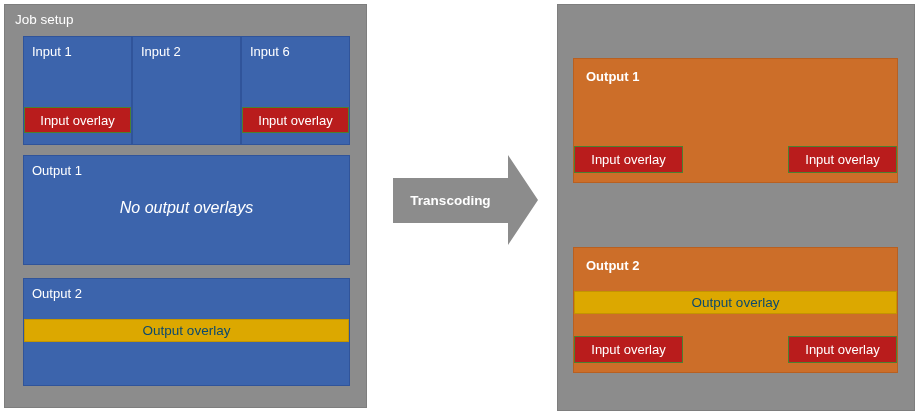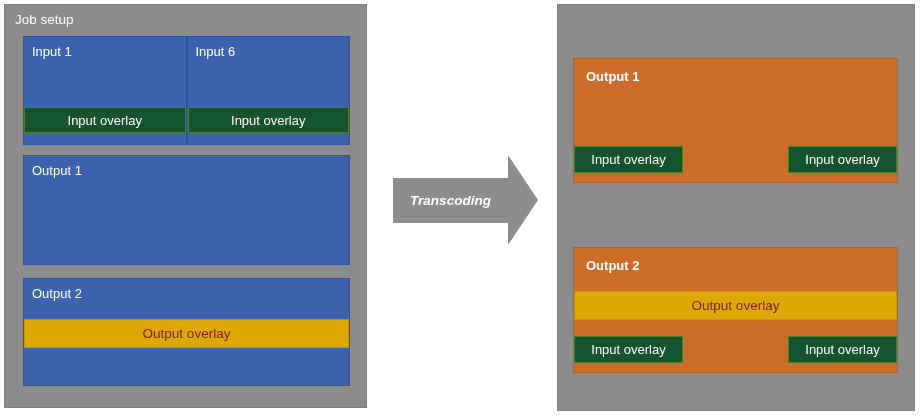--- a/index.html
+++ b/index.html
@@ -55,21 +55,21 @@
     top: 7px; left: 8px;
     font-size: 13px;
     color: #ffffff;
     white-space: nowrap;
   }
   .green-overlay {
     position: absolute;
     left: 0; right: 0;
     bottom: 11px;
     height: 26px;
-    background: #14532d;
+    background: #b91c1c;
     border: 1px solid #4c8030;
     box-sizing: border-box;
     display: flex;
     align-items: center;
     justify-content: center;
     font-size: 13px;
     color: #ffffff;
     white-space: nowrap;
   }
 
@@ -89,50 +89,49 @@
     left: 0; right: 0;
     top: 43px;
     text-align: center;
     font-size: 16px;
     font-style: italic;
     color: #ffffff;
   }
   .yellow-bar {
     position: absolute;
     left: 0; right: 0;
-    height: 29px;
+    height: 23px;
     background: #dca800;
     border: 1px solid #c49500;
     box-sizing: border-box;
     display: flex;
     align-items: center;
     justify-content: center;
     font-size: 13.5px;
-    color: #7f1d1d;
+    color: #0c4a6e;
   }
   .blue-output2 .yellow-bar { top: 40px; }
 
   
   .arrow-svg {
     position: absolute;
     left: 388px; top: 150px;
     width: 155px; height: 100px;
   }
   .arrow-label {
     position: absolute;
     left: 393px; top: 178px;
     width: 115px; height: 45px;
     display: flex;
     align-items: center;
     justify-content: center;
     font-size: 13.5px;
     font-weight: bold;
     color: #ffffff;
     white-space: nowrap;
-    font-style: italic;
   }
 
   
   .orange-box {
     position: absolute;
     left: 15px;
     width: 325px;
     background: #cc6e29;
     border: 1px solid #b86021;
     box-sizing: border-box;
@@ -160,27 +159,31 @@
 
   <div class="panel panel-left">
     <div class="panel-title">Job setup</div>
 
     <div class="inputs-row">
       <div class="input-box">
         <div class="box-label">Input 1</div>
         <div class="green-overlay">Input overlay</div>
       </div>
       <div class="input-box">
+        <div class="box-label">Input 2</div>
+      </div>
+      <div class="input-box">
         <div class="box-label">Input 6</div>
         <div class="green-overlay">Input overlay</div>
       </div>
     </div>
 
     <div class="blue-box blue-output1">
       <div class="box-label">Output 1</div>
+      <div class="italic-note">No output overlays</div>
     </div>
 
     <div class="blue-box blue-output2">
       <div class="box-label">Output 2</div>
       <div class="yellow-bar">Output overlay</div>
     </div>
   </div>
 
   <svg class="arrow-svg" viewBox="0 0 155 100" xmlns="http://www.w3.org/2000/svg">
     <polygon points="5,28 120,28 120,5 150,50 120,95 120,73 5,73" fill="#8c8c8c"></polygon>

